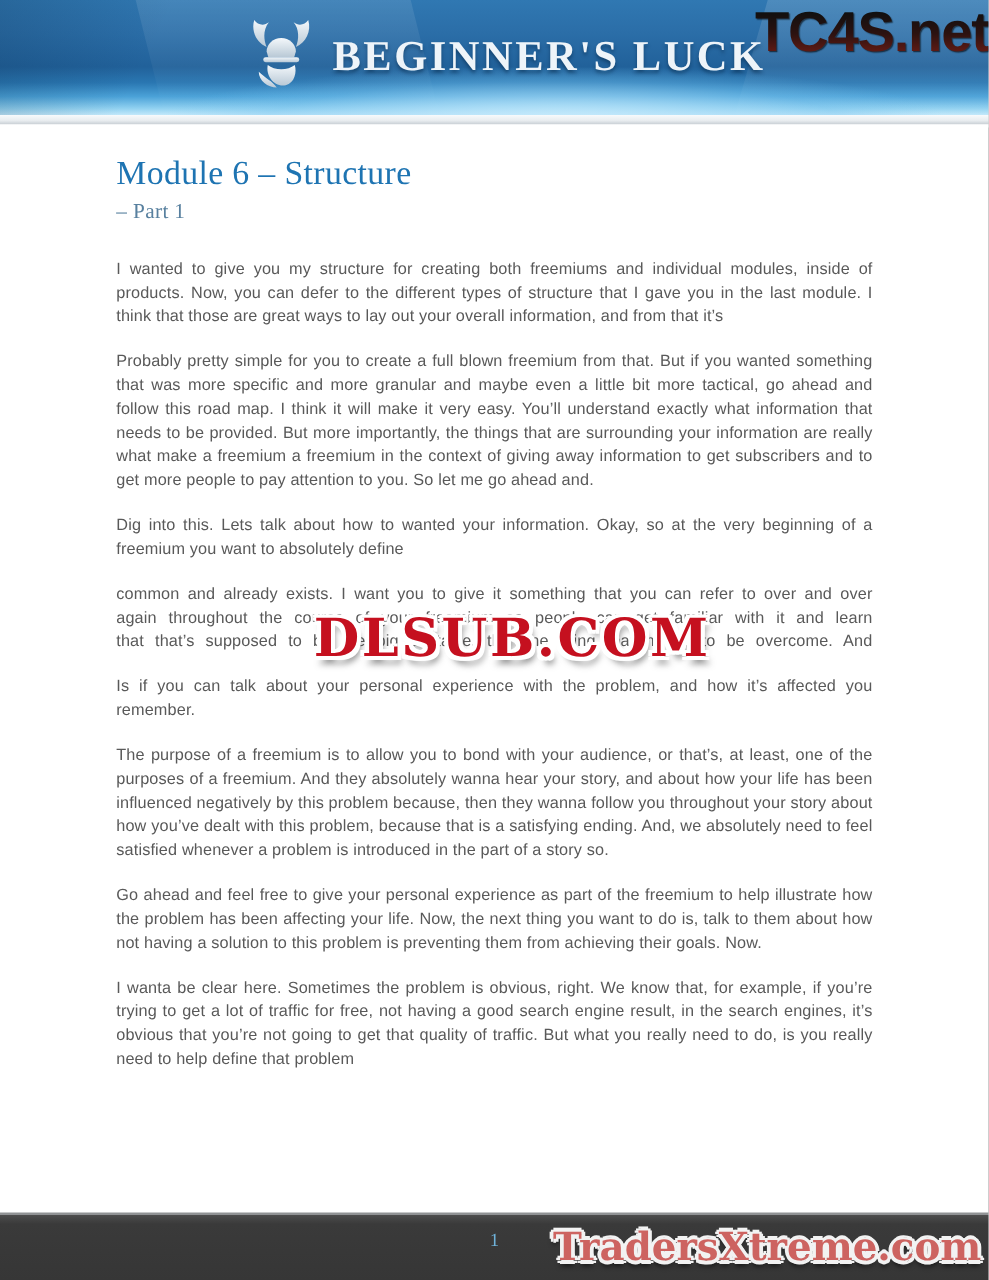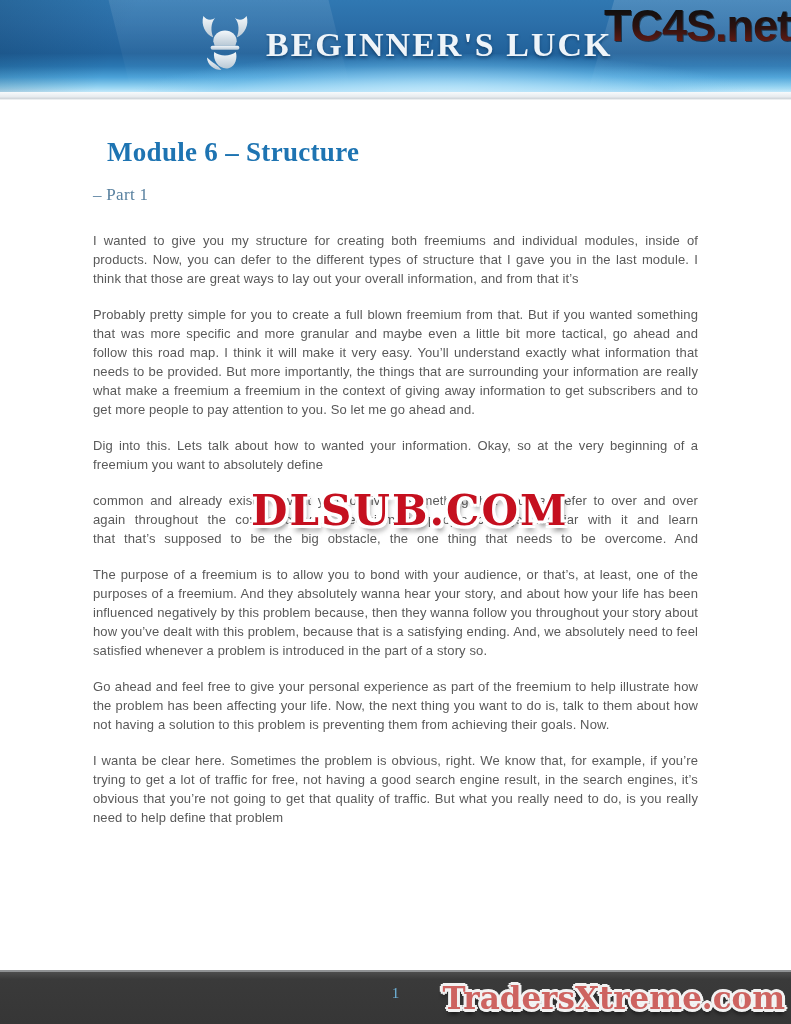--- a/index.html
+++ b/index.html
@@ -28,23 +28,23 @@
   .tc4s{position:absolute;top:0px;right:0px;font-family:"Liberation Sans",sans-serif;
     font-weight:900;font-size:45px;letter-spacing:-1px;line-height:52px;
     background:linear-gradient(180deg,#101010 18%,#2c1210 52%,#6e1d15 88%);
     -webkit-background-clip:text;background-clip:text;color:transparent;
     filter:drop-shadow(1px 1px 0 rgba(0,0,0,.55));text-align:right;}
   .header-sep{position:absolute;top:92px;left:0;right:0;height:10px;
     background:linear-gradient(180deg,#f7fafc 0%,#e8ecef 45%,#cdd3d8 70%,#ffffff 78%,#ffffff 100%);}
 
   
   .content{position:absolute;left:93px;top:122px;width:605px;}
-  .doc-title{margin:14px;font-family:"Liberation Serif",serif;font-weight:700;
+  .doc-title{margin:0;font-family:"Liberation Serif",serif;font-weight:400;
     font-size:27px;line-height:32px;color:#1e74b2;letter-spacing:.3px;}
-  .doc-subtitle{margin:16px 0 0 0;font-family:"Liberation Serif",serif;font-weight:500;
+  .doc-subtitle{margin:4px 0 0 0;font-family:"Liberation Serif",serif;font-weight:500;
     font-size:17px;line-height:21px;color:#58809f;letter-spacing:.3px;}
   .content p{margin:17px 0 0 0;font-size:13px;line-height:19px;letter-spacing:.12px;
     color:#595959;text-align:justify;}
   .content p.first{margin-top:26px;}
   .jline{display:block;text-align:justify;text-align-last:justify;}
   .jline.lastline{text-align-last:auto;}
 
   
   .dlsub{position:absolute;left:251px;top:487px;font-family:"DejaVu Serif",serif;
     font-weight:bold;font-size:42px;line-height:48px;letter-spacing:2px;color:#c5101f;
@@ -109,20 +109,21 @@
     <p class="first">I wanted to give you my structure for creating both freemiums and individual modules, inside of products. Now, you can defer to the different types of structure that I gave you in the last module. I think that those are great ways to lay out your overall information, and from that it’s</p>
     <p>Probably pretty simple for you to create a full blown freemium from that. But if you wanted something that was more specific and more granular and maybe even a little bit more tactical, go ahead and follow this road map. I think it will make it very easy. You’ll understand exactly what information that needs to be provided. But more importantly, the things that are surrounding your information are really what make a freemium a freemium in the context of giving away information to get subscribers and to get more people to pay attention to you. So let me go ahead and.</p>
     <p>Dig into this. Lets talk about how to wanted your information. Okay, so at the very beginning of a freemium you want to absolutely define</p>
 
     <p>
       <span class="jline">common and already exists. I want you to give it something that you can refer to over and over</span>
       <span class="jline">again throughout the course of your freemium so people can get familiar with it and learn</span>
       <span class="jline">that that’s supposed to be the big obstacle, the one thing that needs to be overcome. And</span>
     </p>
 
+    <p>Is if you can talk about your personal experience with the problem, and how it’s affected you remember.</p>
     <p>The purpose of a freemium is to allow you to bond with your audience, or that’s, at least, one of the purposes of a freemium. And they absolutely wanna hear your story, and about how your life has been influenced negatively by this problem because, then they wanna follow you throughout your story about how you’ve dealt with this problem, because that is a satisfying ending. And, we absolutely need to feel satisfied whenever a problem is introduced in the part of a story so.</p>
     <p>Go ahead and feel free to give your personal experience as part of the freemium to help illustrate how the problem has been affecting your life. Now, the next thing you want to do is, talk to them about how not having a solution to this problem is preventing them from achieving their goals. Now.</p>
     <p>I wanta be clear here. Sometimes the problem is obvious, right. We know that, for example, if you’re trying to get a lot of traffic for free, not having a good search engine result, in the search engines, it’s obvious that you’re not going to get that quality of traffic. But what you really need to do, is you really need to help define that problem</p>
   </div>
 
   <div class="dlsub">DLSUB.COM</div>
 
   <div class="footer">
     <span class="page-num">1</span>
     <span class="tx-mark">TradersXtreme.com</span>

